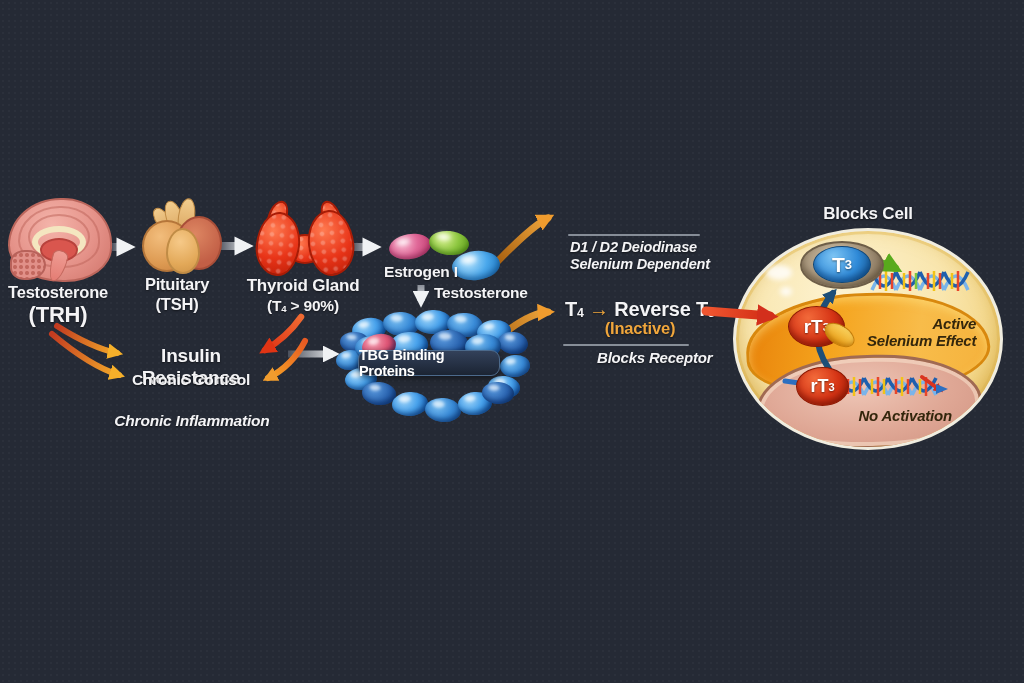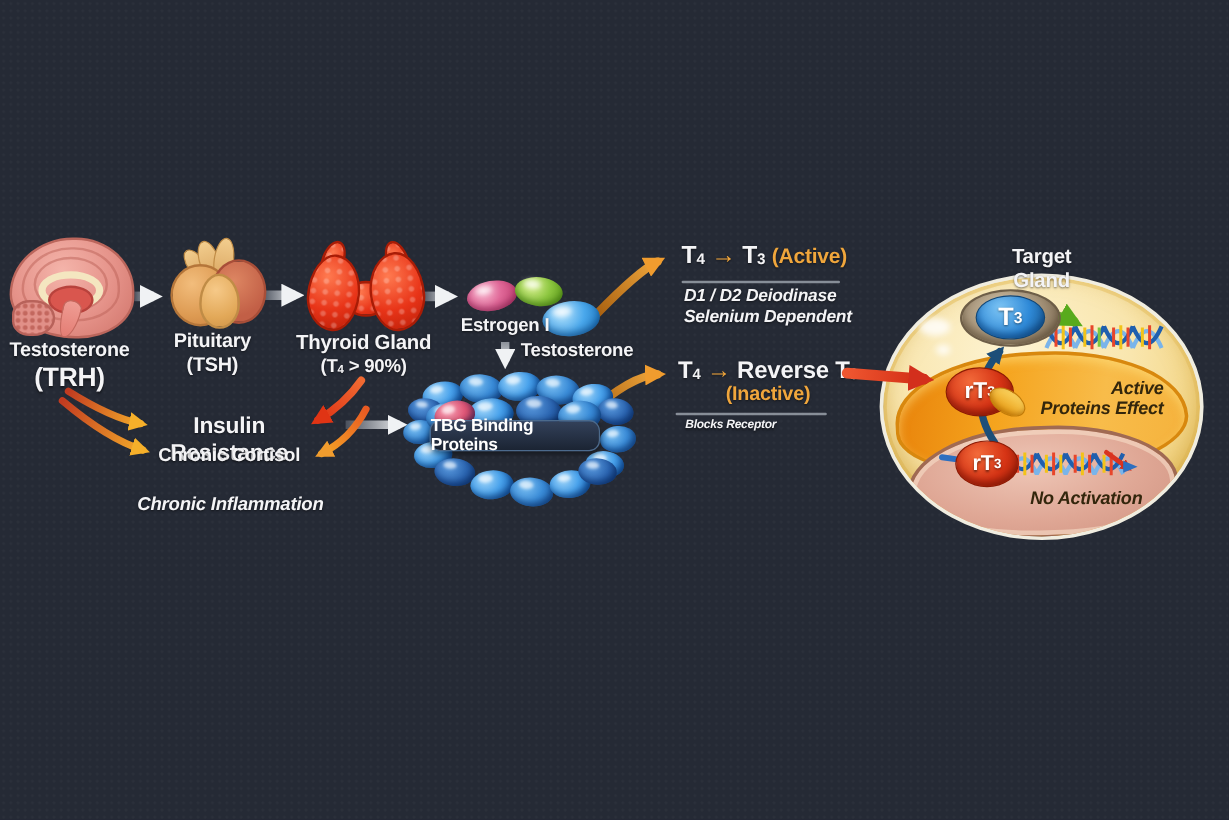--- a/index.html
+++ b/index.html
@@ -287,37 +287,36 @@
         <div class="tbg-oval v2" style="left: 26px; top: 74px; width: 34px; height: 23px; transform: rotate(5deg);"></div>
         <div class="tbg-oval v0" style="left: 56px; top: 84px; width: 36px; height: 24px; transform: rotate(-4deg);"></div>
         <div class="tbg-oval v1" style="left: 89px; top: 90px; width: 36px; height: 24px; transform: rotate(5deg);"></div>
         <div class="tbg-oval v0" style="left: 122px; top: 84px; width: 34px; height: 23px; transform: rotate(-5deg);"></div>
         <div class="tbg-oval v2" style="left: 146px; top: 74px; width: 32px; height: 22px; transform: rotate(4deg);"></div>
         <div class="tbg-oval tbg-red" style="left: 26px; top: 26px; width: 34px; height: 24px; transform: rotate(-10deg); z-index: 2;"></div>
       </div>
     <div class="tbg-label">TBG Binding Proteins</div>
   </div>
 
-  <div class="lbl" style="left:568px;top:201px;font-size:20.5px"><span>T</span><span class="sb">4</span>&nbsp;<span class="orange">→</span>&nbsp;<span>T</span><span class="sb">3</span>&nbsp;<span class="orange" style="font-size:17.5px">(Active)</span></div>
   <div class="divider" style="left:568px;top:234px;width:132px"></div>
   <div class="lbl it" style="left:570px;top:239px;font-size:14.5px">D1 / D2 Deiodinase</div>
   <div class="lbl it" style="left:570px;top:256px;font-size:14.5px;font-weight:600">Selenium Dependent</div>
 
   <div class="lbl" style="left:565px;top:298px;font-size:20px"><span>T</span><span class="sb">4</span>&nbsp;<span class="orange">→</span>&nbsp;<span>Reverse T</span><span class="sb">3</span></div>
   <div class="lbl ctr orange" style="left:592px;top:319px;width:96px;font-size:16.5px">(Inactive)</div>
   <div class="divider" style="left:563px;top:344px;width:126px"></div>
-  <div class="lbl it" style="left:571px;top:349px;font-size:10px">Blocks Receptor</div>
-
-  <div class="lbl ctr" style="left:818px;top:204px;width:100px;font-size:17px">Target Gland</div>
+  <div class="lbl it" style="left:597px;top:349px;font-size:15px">Blocks Receptor</div>
+
+  <div class="lbl ctr" style="left:818px;top:204px;width:100px;font-size:17px">Blocks Cell</div>
   <div class="abs cell">
     <div class="abs cell-orange"></div>
     <div class="abs cell-nucleus"></div>
     <div class="abs cell-spot cs1"></div>
     <div class="abs cell-spot cs2"></div>
-    <div class="cell-text" style="left:131px;top:84px"><span>Active</span><br><span>Proteins Effect</span></div>
+    <div class="cell-text" style="left:131px;top:84px"><span>Active</span><br><span>Selenium Effect</span></div>
     <div class="cell-text ctr" style="left:100px;top:176px;width:116px">No Activation</div>
   </div>
   <div class="abs receptor"></div>
   <div class="abs hormone-oval t3-oval">
       <span>T</span>
       <span class="sb">3</span>
     </div>
   <div class="abs hormone-oval rt3 rt3-a">
       <span>rT</span>
       <span class="sb">3</span>

